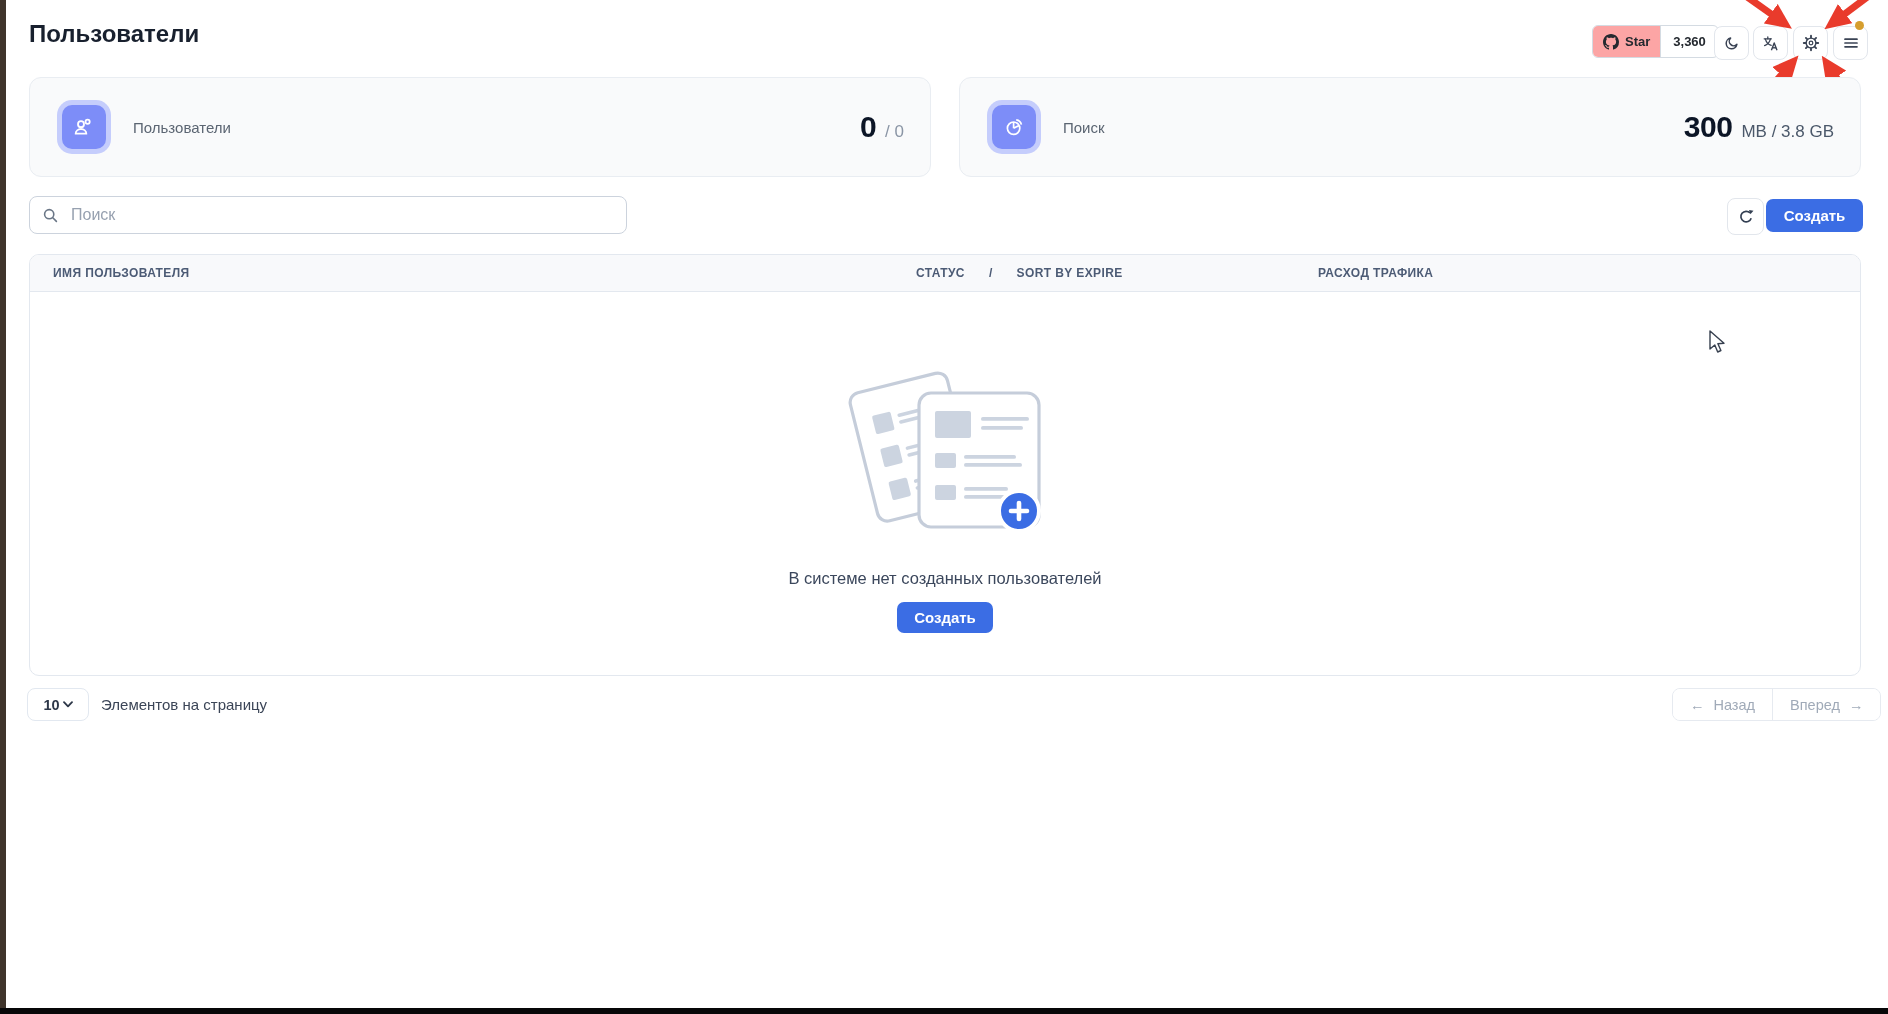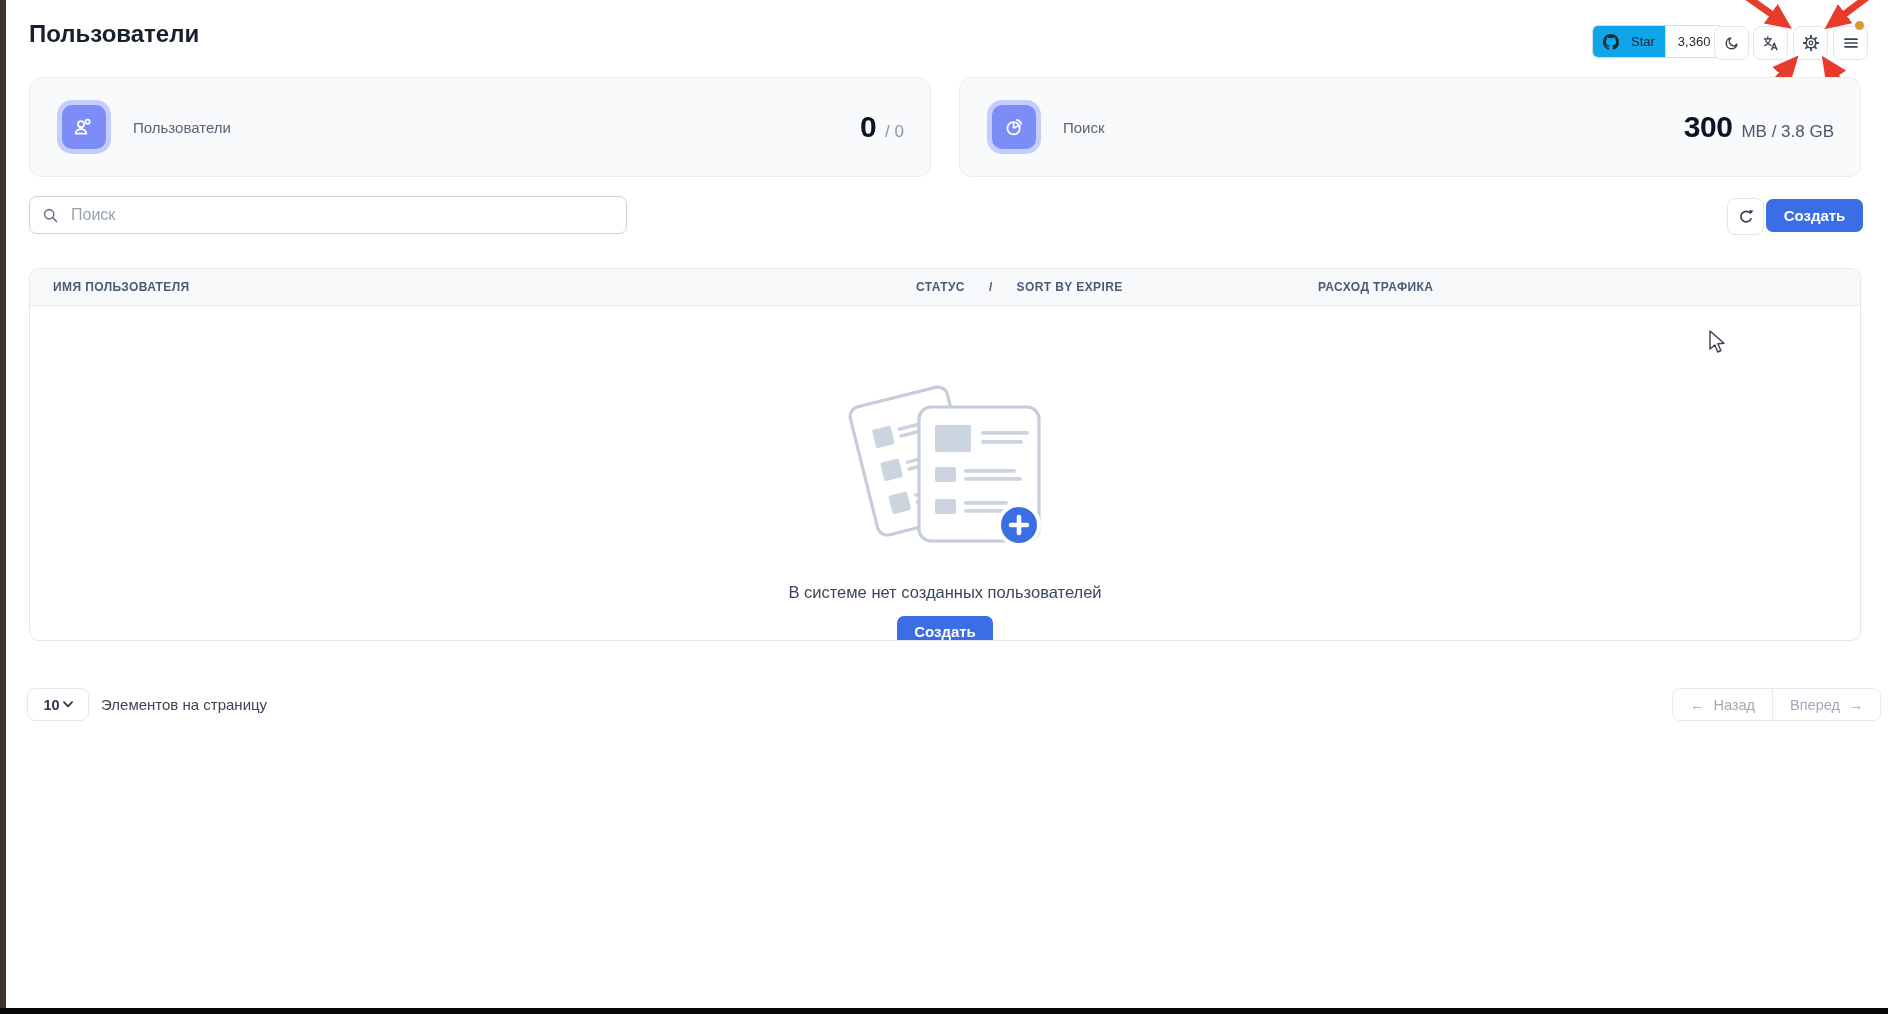--- a/index.html
+++ b/index.html
@@ -5,22 +5,22 @@
   html,body{margin:0;padding:0;background:#ffffff;}
   body{font-family:"Liberation Sans","DejaVu Sans",sans-serif;color:#1a2231;}
   .canvas{position:relative;width:1888px;height:1014px;background:#ffffff;overflow:hidden;}
   .left-edge{position:absolute;left:0;top:0;width:6px;height:1014px;background:#3f342b;}
   .bottom-edge{position:absolute;left:0;top:1008px;width:1888px;height:6px;background:#070708;}
 
   .page-title{position:absolute;left:29px;top:20px;font-size:24px;font-weight:700;color:#18202e;}
 
   
   .gh-badge{position:absolute;left:1592px;top:25px;height:31px;display:flex;align-items:stretch;border:1px solid #d4dbe2;border-radius:6px;overflow:hidden;font-size:13px;background:#fff;cursor:pointer;}
-  .gh-left{display:flex;align-items:center;gap:12px;padding:0 10px;background:#0ea5e9;border-right:1px solid #d4dbe2;color:#24292f;font-weight:400;}
-  .gh-right{display:flex;align-items:center;padding:0 12px;color:#24292f;font-weight:400;}
+  .gh-left{display:flex;align-items:center;gap:6px;padding:0 10px;background:#fca5a5;border-right:1px solid #d4dbe2;color:#24292f;font-weight:700;}
+  .gh-right{display:flex;align-items:center;padding:0 12px;color:#24292f;font-weight:700;}
   .icon-btn{position:absolute;top:26px;width:33px;height:32px;background:#fff;border:1px solid #e2e6ec;border-radius:8px;display:flex;align-items:center;justify-content:center;cursor:pointer;}
   .notif-dot{position:absolute;left:1855px;top:21px;width:9px;height:9px;border-radius:50%;background:#d69e2e;}
 
   
   .cards{position:absolute;left:29px;top:77px;width:1832px;display:flex;gap:28px;}
   .card{flex:1;height:100px;background:#f9fafb;border:1px solid #e9edf2;border-radius:12px;display:flex;align-items:center;padding:0 26px;box-sizing:border-box;}
   .card-icon{width:44px;height:44px;border-radius:10px;background:#7d8df8;box-shadow:0 0 0 5px #c5cdfc;display:flex;align-items:center;justify-content:center;margin:0 27px 0 6px;flex:none;}
   .card-label{font-size:15px;color:#5b6572;}
   .card-value{margin-left:auto;display:flex;align-items:baseline;gap:9px;}
   .value-big{font-size:30px;font-weight:700;color:#0c1526;letter-spacing:-0.5px;}
@@ -28,21 +28,21 @@
   .value-suffix.muted{color:#8a95a5;}
 
   
   .search-box{position:absolute;left:29px;top:196px;width:598px;height:38px;box-sizing:border-box;border:1.5px solid #ccd3dd;border-radius:8px;background:#fff;display:flex;align-items:center;gap:10px;padding:16px 12px;}
   .search-box input{border:none;outline:none;flex:1;font-size:16px;color:#2d3748;font-family:inherit;background:transparent;}
   .search-box input::placeholder{color:#97a1b0;}
   .refresh-btn{position:absolute;left:1727px;top:198px;width:35px;height:35px;background:#fff;border:1px solid #e2e6ec;border-radius:8px;display:flex;align-items:center;justify-content:center;cursor:pointer;}
   .create-btn{position:absolute;left:1766px;top:199px;width:97px;height:33px;background:#3b6de4;border:none;border-radius:7px;color:#fff;font-size:15px;font-weight:700;font-family:inherit;cursor:pointer;}
 
   
-  .table{position:absolute;left:29px;top:268px;width:1832px;height:373px;box-sizing:border-box;border:1px solid #e3e8ef;border-radius:10px;background:#fff;overflow:hidden;}
+  .table{position:absolute;left:29px;top:254px;width:1832px;height:422px;box-sizing:border-box;border:1px solid #e3e8ef;border-radius:10px;background:#fff;overflow:hidden;}
   .thead{height:36px;background:#f8f9fb;border-bottom:1px solid #e3e8ef;display:flex;align-items:center;font-size:12px;font-weight:700;color:#4c5b75;letter-spacing:0.4px;}
   .th{cursor:pointer;}
   .th-user{padding-left:23px;width:886px;box-sizing:border-box;}
   .th-status{width:402px;display:flex;gap:24px;align-items:center;}
   .th-traffic{flex:1;}
   .tbody{position:relative;height:378px;display:flex;flex-direction:column;align-items:center;}
   .empty-illustration{margin-top:57px;}
   .empty-message{margin-top:24px;font-size:16.5px;color:#3b475c;}
   .empty-create-btn{margin-top:14px;height:31px;padding:0 17px;background:#3b6de4;border:none;border-radius:7px;color:#fff;font-size:15px;font-weight:700;font-family:inherit;cursor:pointer;}
 

